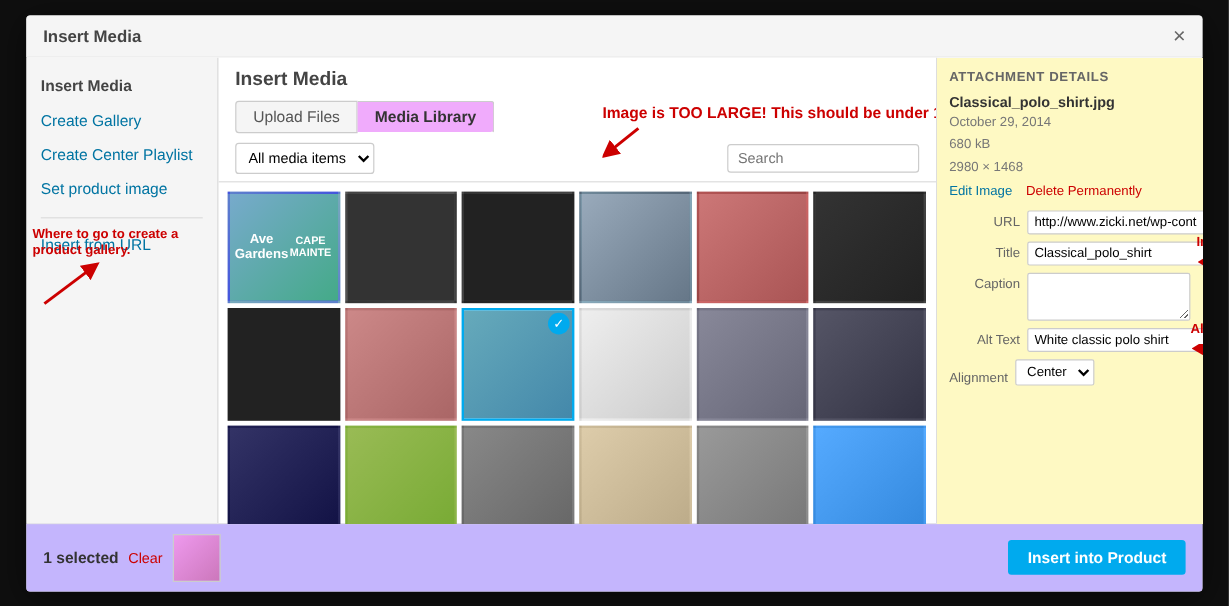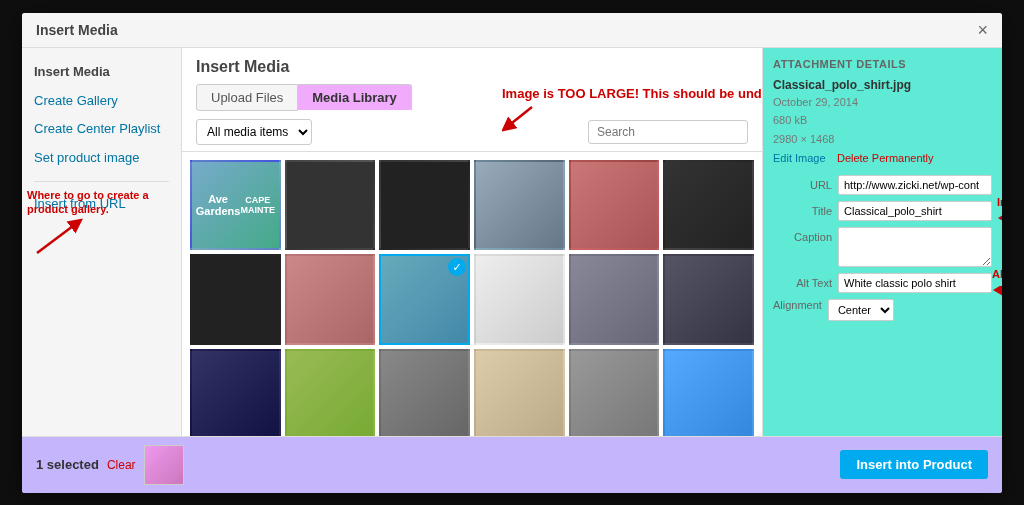--- a/index.html
+++ b/index.html
@@ -35,34 +35,34 @@
     .thumb-check { position: absolute; top: 2px; right: 2px; background: #00aaee; color: #fff; width: 18px; height: 18px; border-radius: 50%; display: flex; align-items: center; justify-content: center; font-size: 11px; }
     .thumb-inner { width: 100%; height: 100%; object-fit: cover; display: flex; align-items: center; justify-content: center; font-size: 9px; color: #888; }
     
     .t1 { background: linear-gradient(135deg, #7ab, #45d); }
     .t2 { background: linear-gradient(135deg, #333, #555); }
     .t3 { background: linear-gradient(135deg, #222, #444); }
     .t4 { background: linear-gradient(135deg, #8ab, #567); }
     .t5 { background: linear-gradient(135deg, #c66, #944); }
     .t6 { background: linear-gradient(135deg, #444, #222); }
     
-    .details-panel { width: 240px; border-left: 1px solid #ddd; background: #5eead4; overflow-y: auto; flex-shrink: 0; padding: 10px; font-size: 12px; }
+    .details-panel { width: 222px; border-left: 1px solid #ddd; background: #fef9c3; overflow-y: auto; flex-shrink: 0; padding: 10px; font-size: 12px; }
     .details-title { font-size: 11px; font-weight: bold; color: #666; text-transform: uppercase; letter-spacing: 0.5px; margin-bottom: 8px; }
     .attachment-info { margin-bottom: 10px; }
     .attachment-filename { font-size: 12px; font-weight: bold; color: #333; }
     .attachment-meta { color: #777; font-size: 11px; margin-top: 2px; line-height: 1.5; }
     .attachment-links { margin-top: 4px; }
     .attachment-links a { color: #0074a2; font-size: 11px; margin-right: 8px; text-decoration: none; cursor: pointer; }
     .attachment-links a.delete { color: #cc0000; }
     .field-row { display: flex; align-items: flex-start; margin-bottom: 6px; }
     .field-label { width: 65px; flex-shrink: 0; color: #666; font-size: 11px; padding-top: 4px; text-align: right; padding-right: 6px; }
     .field-input { flex: 1; padding: 3px 5px; border: 1px solid #ccc; border-radius: 2px; font-size: 11px; background: #fff; }
     .field-textarea { flex: 1; padding: 3px 5px; border: 1px solid #ccc; border-radius: 2px; font-size: 11px; background: #fff; height: 40px; resize: vertical; }
     .display-settings-title { font-size: 11px; font-weight: bold; color: #666; text-transform: uppercase; letter-spacing: 0.5px; margin: 10px 0 6px; border-top: 1px solid #ddd; padding-top: 8px; }
-    .align-row { display: flex; align-items: flex-start; gap: 6px; }
+    .align-row { display: flex; align-items: flex-end; gap: 6px; }
     .align-label { color: #666; font-size: 11px; }
     .align-select { padding: 3px 5px; border: 1px solid #ccc; border-radius: 2px; font-size: 11px; background: #fff; }
     
     .modal-footer { border-top: 1px solid #ddd; padding: 8px 14px; display: flex; align-items: center; background: #c4b5fd; border-radius: 0 0 3px 3px; }
     .selected-info { display: flex; align-items: center; gap: 8px; }
     .selected-text { font-size: 13px; color: #333; font-weight: bold; }
     .clear-link { color: #cc0000; font-size: 12px; cursor: pointer; text-decoration: none; display: block; }
     .selected-thumb { width: 40px; height: 40px; background: linear-gradient(135deg, #e9e, #c7b); border: 1px solid #ccc; }
     .insert-btn { margin-left: auto; padding: 7px 16px; background: #00aaee; color: #fff; border: none; border-radius: 3px; font-size: 13px; font-weight: bold; cursor: pointer; }
     .sidebar-annotation { position: absolute; left: 5px; top: 140px; color: #cc0000; font-size: 11px; font-weight: bold; width: 130px; line-height: 1.3; pointer-events: none; z-index: 20; }

